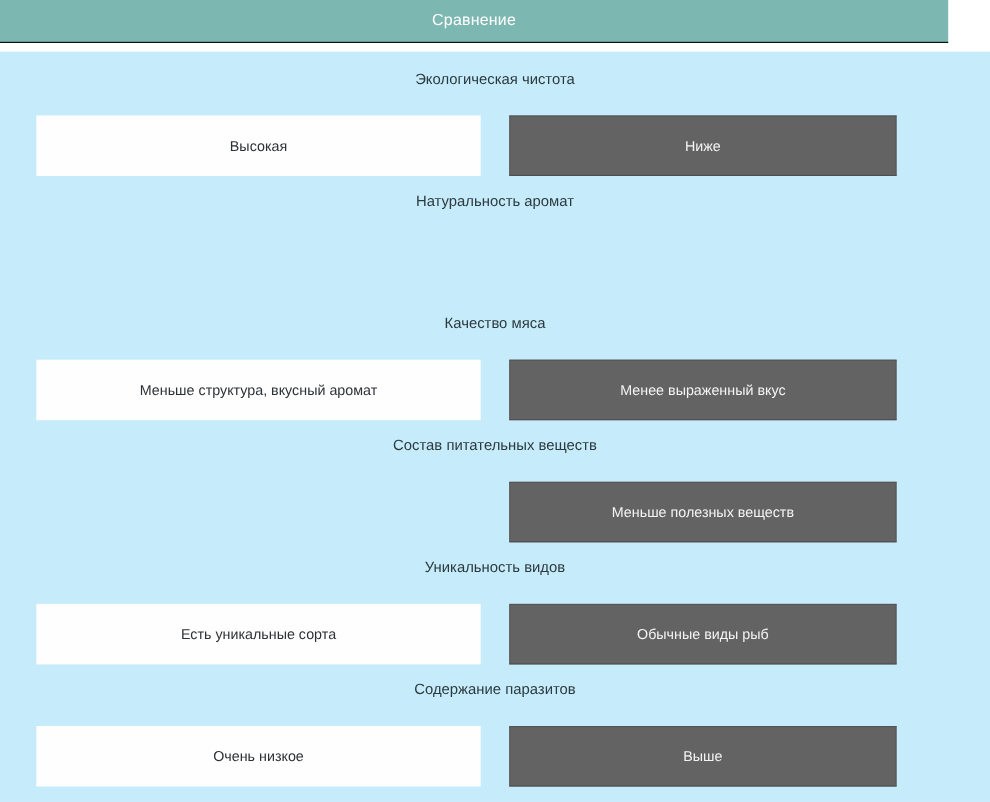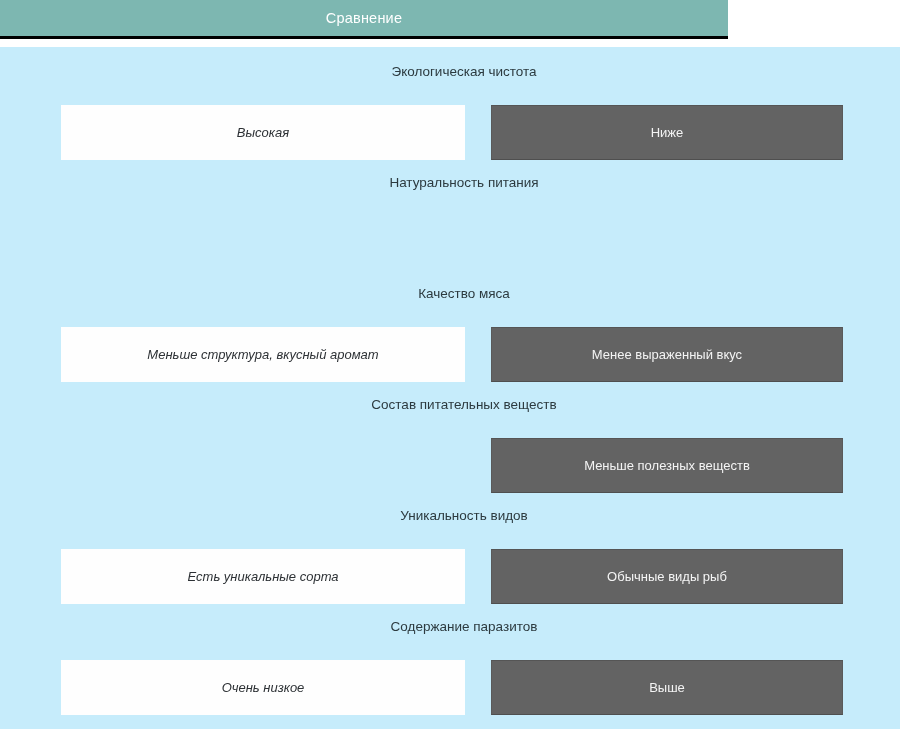--- a/index.html
+++ b/index.html
@@ -22,24 +22,24 @@
     position: relative;
     overflow: hidden;
     background: #ffffff;
   }
 
   
   .header {
     position: absolute;
     top: 0;
     left: 0;
-    width: 728px;
+    width: 862px;
     height: 39px;
     background: #7db7b1;
-    border-bottom: 3px solid #000000;
+    border-bottom: 1px solid #000000;
     box-sizing: border-box;
     display: flex;
     align-items: center;
     justify-content: center;
   }
   .header-title {
     color: #ffffff;
     font-size: 14.5px;
     letter-spacing: 0.2px;
     line-height: 1;
@@ -68,21 +68,20 @@
   }
 
   .rows {
     display: block;
     padding-top: 10px;
   }
 
   .row {
     position: relative;
     height: 111px;
-    padding-left: 28px;
   }
 
   .row-label {
     height: 30px;
     display: flex;
     align-items: center;
     justify-content: center;
     color: #2c3a3f;
     font-size: 13.5px;
     line-height: 1;
@@ -106,21 +105,20 @@
     line-height: 1.2;
     text-align: center;
     white-space: nowrap;
   }
 
   .card-left {
     left: 33px;
     width: 404px;
     background: #fefefe;
     color: #2d3135;
-    font-style: italic;
   }
 
   .card-right {
     left: 463px;
     width: 352px;
     background: #636363;
     color: #f4f4f4;
     border-top: 1px solid #555555;
     border-left: 1px solid #5a5a5a;
     border-right: 1px solid #5a5a5a;
@@ -143,21 +141,21 @@
 
       <div class="row">
         <div class="row-label">Экологическая чистота</div>
         <div class="row-cards">
           <div class="card card-left">Высокая</div>
           <div class="card card-right">Ниже</div>
         </div>
       </div>
 
       <div class="row">
-        <div class="row-label">Натуральность питания</div>
+        <div class="row-label">Натуральность аромат</div>
       </div>
 
       <div class="row">
         <div class="row-label">Качество мяса</div>
         <div class="row-cards">
           <div class="card card-left">Меньше структура, вкусный аромат</div>
           <div class="card card-right">Менее выраженный вкус</div>
         </div>
       </div>
 

